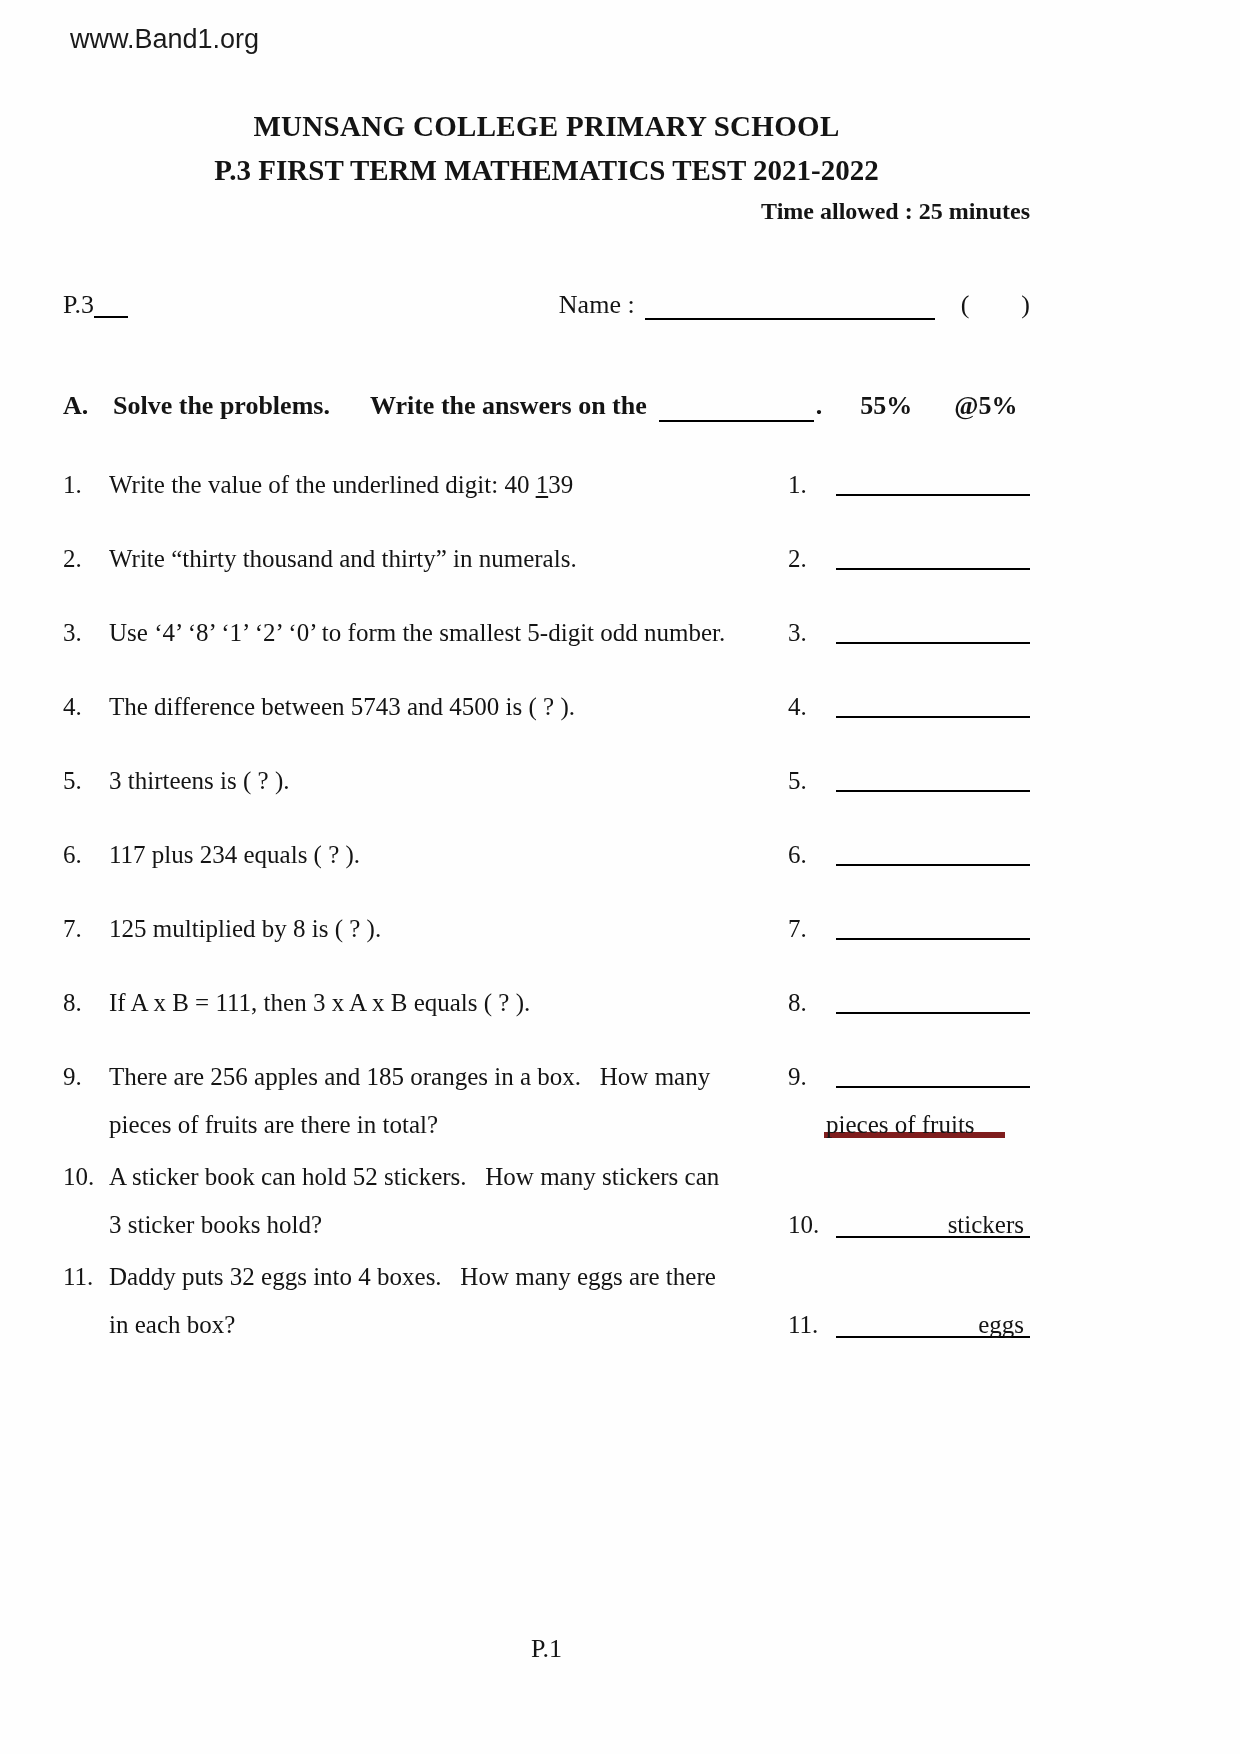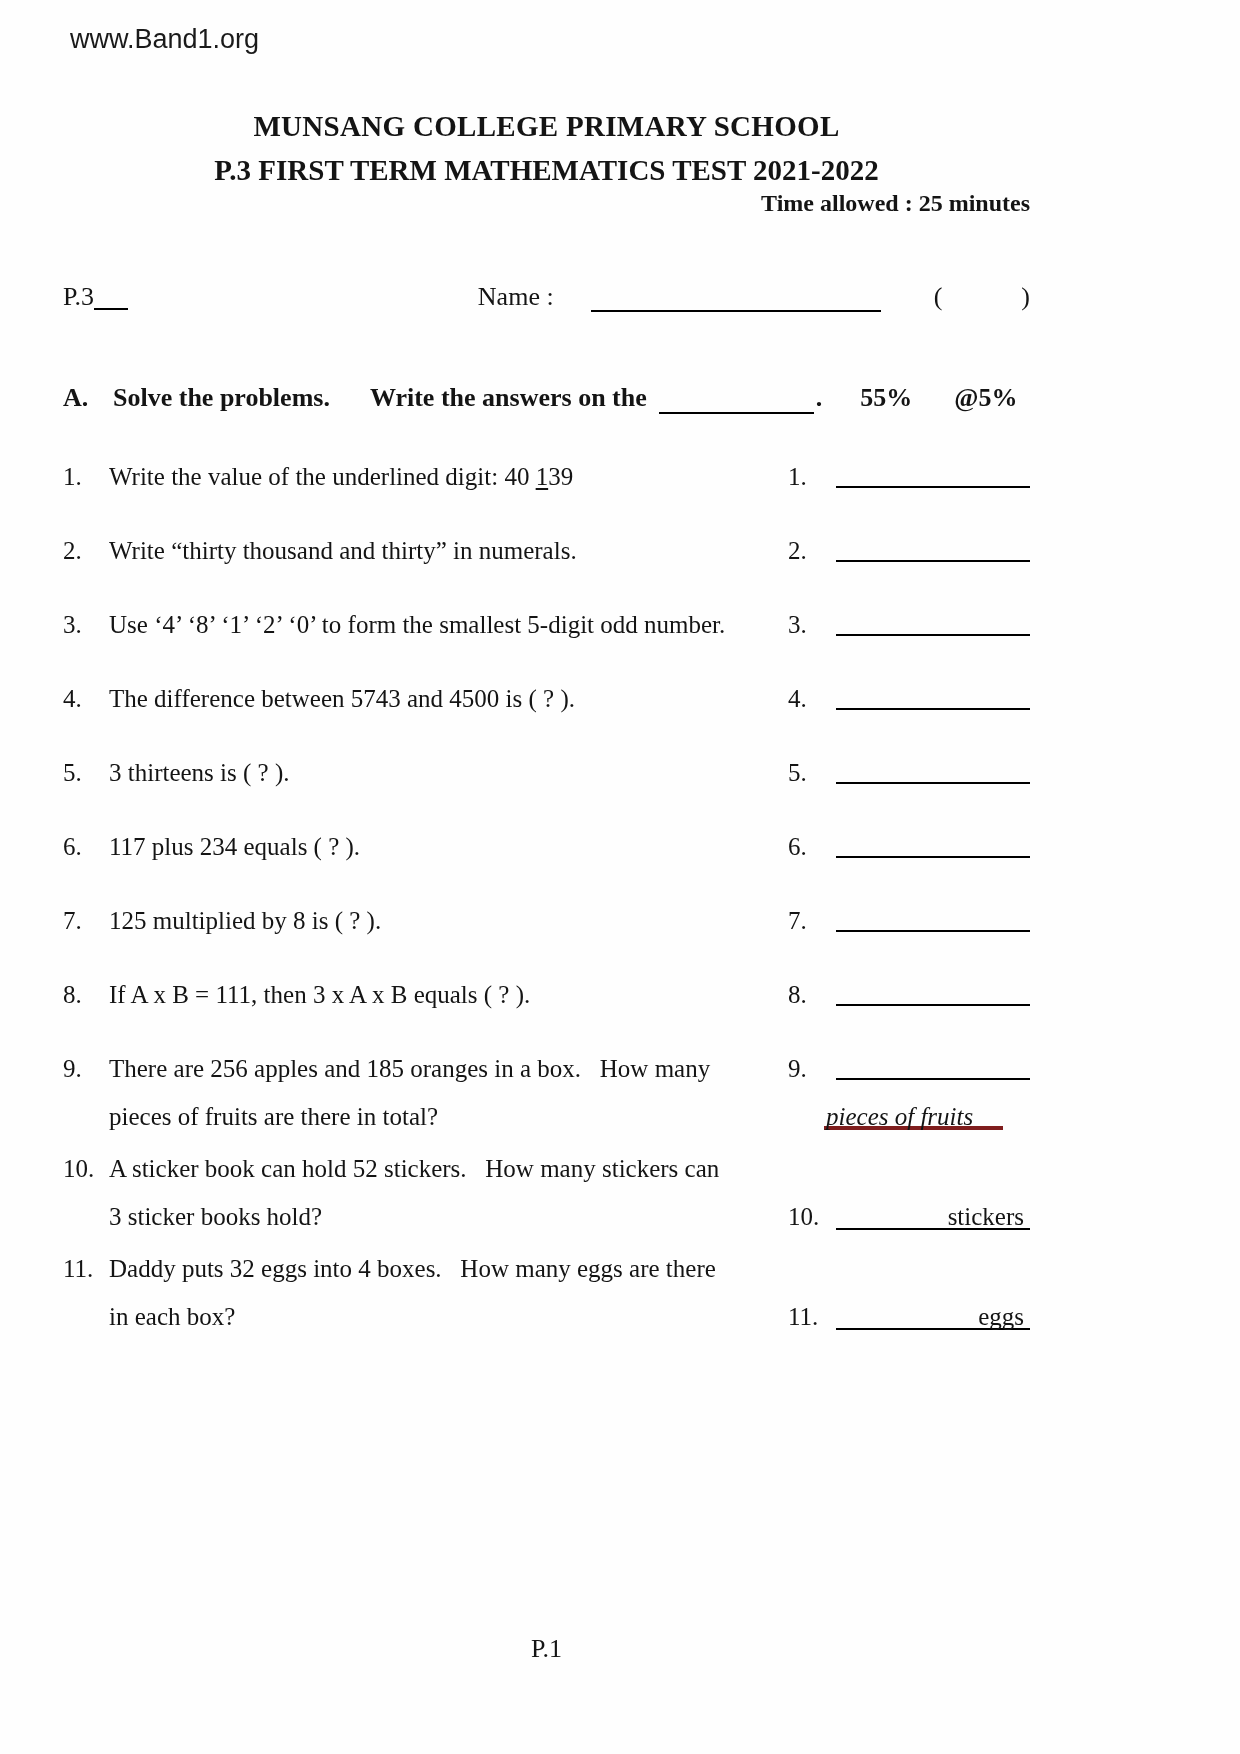--- a/index.html
+++ b/index.html
@@ -18,27 +18,27 @@
     overflow:hidden;
   }
   .watermark {
     position:absolute; top:24px; left:36px;
     font-family:"Liberation Sans", sans-serif;
     font-size:27px; color:#1a1a1a;margin-left:34px;
   }
   .header { margin-top:82px; text-align:center; }
   .header-school { font-size:29px; font-weight:bold; line-height:36px; letter-spacing:0.3px; }
   .header-test   { font-size:29px; font-weight:bold; line-height:36px; margin-top:8px; }
-  .time-allowed  { text-align:right; font-size:24px; font-weight:bold; line-height:30px; }
+  .time-allowed  { margin-top:8px; text-align:right; font-size:24px; font-weight:bold; line-height:30px; }
 
   .name-row { margin-top:64px; display:flex; align-items:flex-end; font-size:26px; line-height:30px; }
   .p3-group { display:flex; align-items:center; }
   .blank { border-bottom:2px solid #000; height:25px; }
   .p3-blank { width:34px; }
-  .name-group { margin-left:auto; display:flex; align-items:flex-end;gap:27px; }
+  .name-group { margin-left:auto; display:flex; align-items:flex-end; }
   .name-label { margin-right:10px; }
   .name-blank { width:290px; }
   .paren-open { margin-left:26px; }
   .paren-close { margin-left:52px; }
 
   .section-a { margin-top:70px; display:flex; align-items:flex-end; font-size:26px; font-weight:bold; line-height:32px; }
   .sec-label { width:50px; }
   .sec-inst1 { margin-right:40px; }
   .sec-blank { width:155px; margin-left:12px; }
   .sec-period { margin-left:2px; }
@@ -56,21 +56,21 @@
   .col .q-line:first-child, .col .a-line:first-child { margin-bottom:18px; }
   .q-line.indent { padding-left:46px; }
 
   .q-ans { width:242px; flex:0 0 242px; display:flex; }
   .q-ans.col { flex-direction:column; }
   .a-num { width:48px; flex:0 0 48px; }
   .q-ans .blank, .a-line .blank { flex:1; height:26px; }
   .a-line { display:flex; height:30px; }
   .blank.word { text-align:right; padding-right:6px; height:28px; }
   .suffix-line { padding-left:36px; }
-  .suffix-underline { border-bottom:4px solid #7f1d1d; height:28px; padding-right:30px; padding-left:2px;font-style:italic; }
+  .suffix-underline { border-bottom:6px solid #7f1d1d; height:28px; padding-right:30px; padding-left:2px; }
 
   .u { text-decoration:underline; text-underline-offset:3px; }
 
   .footer {
     position:absolute; top:1634px; left:63px; width:967px;
     text-align:center; font-size:26px;
   }
 </style>
 </head>
 <body>

